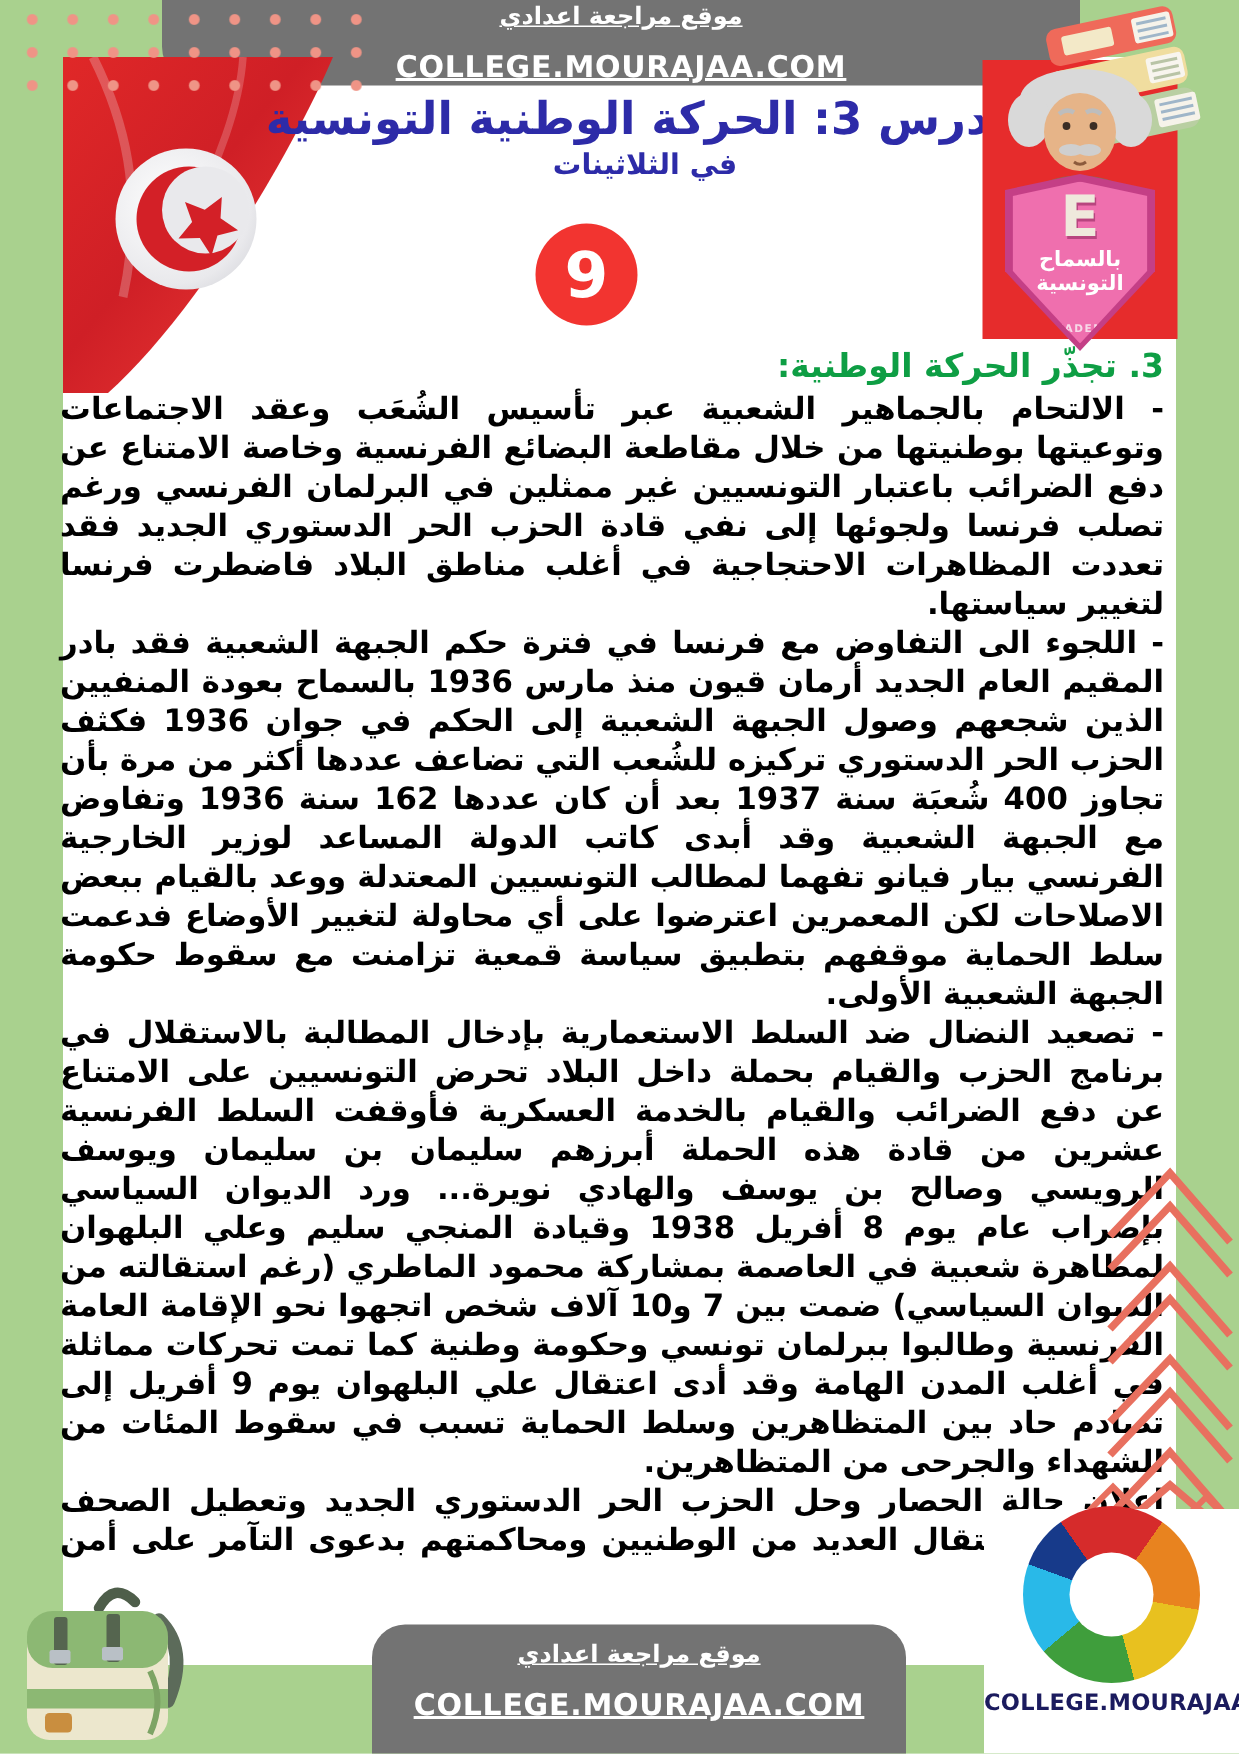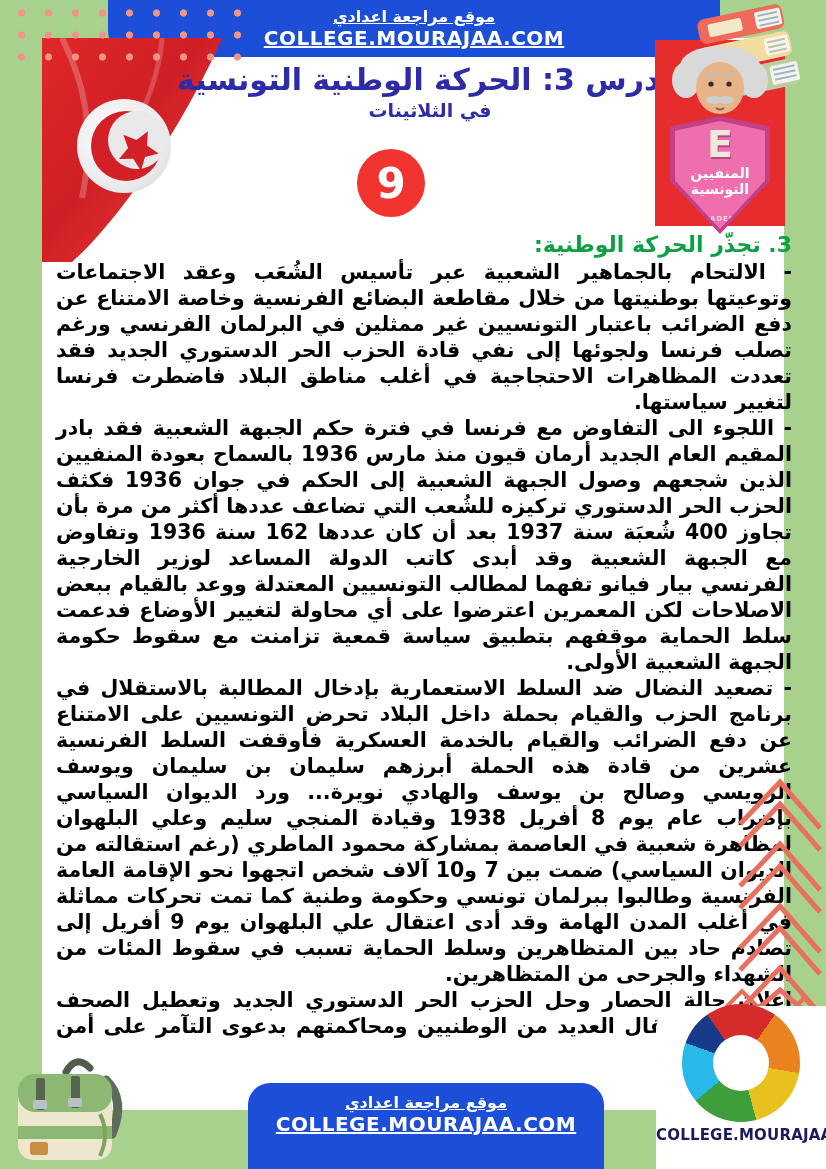--- a/index.html
+++ b/index.html
@@ -12,22 +12,22 @@
   .white-card{position:absolute;left:42px;top:38px;right:42px;bottom:59px;background:#ffffff;}
   .bottom-band{position:absolute;left:0;right:0;bottom:0;height:59px;background:#a9d18e;}
   .dots-pattern{
     position:absolute;left:0;top:0;width:245px;height:64px;z-index:6;pointer-events:none;
     background-image:radial-gradient(circle,#ef9486 3.2px,rgba(0,0,0,0) 4px);
     background-size:27px 22px;background-position:8px 2px;
   }
   
   .top-strip{position:absolute;left:0;top:0;width:826px;height:38px;background:#a9d18e;z-index:3;}
   .banner{
-    position:absolute;background:#1d4ed8;color:#ffffff;text-align:center;z-index:4;
-    display:flex;flex-direction:column;justify-content:center;gap:0;
+    position:absolute;background:#737373;color:#ffffff;text-align:center;z-index:4;
+    display:flex;flex-direction:column;justify-content:center;gap:12px;
   }
   .banner.top{left:108px;top:0;width:612px;height:57px;border-radius:0 0 26px 26px;}
   .banner.bottom{left:248px;top:1083px;width:356px;height:86px;border-radius:22px 22px 0 0;justify-content:flex-start;padding-top:10px;}
   .banner .ar{font-size:16px;font-weight:bold;text-decoration:underline;}
   .banner .url{font-size:20px;font-weight:bold;text-decoration:underline;letter-spacing:.5px;}
   
   .flag{position:absolute;left:42px;top:38px;width:180px;height:224px;z-index:4;}
   
   .title-wrap{position:absolute;left:170px;top:62px;width:520px;z-index:5;text-align:center;
     color:#2d2ba8;font-weight:bold;line-height:1.22;}
@@ -47,21 +47,21 @@
     clip-path:polygon(50% 0,100% 9%,100% 55%,50% 100%,0 55%,0 9%);background:#c43f86;}
   .shield .inner{position:absolute;left:5px;top:5px;right:5px;bottom:5px;
     clip-path:polygon(50% 0,100% 9%,100% 55%,50% 100%,0 55%,0 9%);background:#ef6fae;
     display:flex;flex-direction:column;align-items:center;color:#fff;}
   .shield .letter{font-size:38px;font-weight:bold;color:#efe9dc;line-height:1.05;margin-top:4px;
     text-shadow:1px 2px 0 #b8457f;}
   .shield .ar-line{font-size:14px;font-weight:bold;line-height:1.15;}
   .shield .en{font-size:7px;font-weight:bold;letter-spacing:1px;margin-top:18px;color:#f7d9e8;}
   
   .content{
-    position:absolute;left:56px;top:232px;width:736px;z-index:4;
+    position:absolute;left:40px;top:232px;width:736px;z-index:4;
     direction:rtl;text-align:justify;color:#000;
   }
   .section-heading{color:#0e9e44;font-size:22px;font-weight:bold;margin:0 0 2px 0;text-align:right;}
   .intro{font-size:20.5px;font-weight:bold;margin:0;text-align:right;}
   .content p.para{font-size:20.5px;font-weight:bold;line-height:26px;margin:0;}
   
   .chevrons{position:absolute;left:736px;top:772px;width:90px;height:252px;z-index:5;}
   .diamond{position:absolute;width:24px;height:24px;border:4px solid #e8705f;transform:rotate(45deg);z-index:4;}
   .diamond.d1{left:726px;top:995px;}
   .diamond.d2{left:788px;top:1002px;}
@@ -150,21 +150,21 @@
       <circle cx="61" cy="42" r="2.6" fill="#3a2d25"></circle>
       <path d="M38,34 q5,-4 10,-1 M56,33 q5,-3 10,1" stroke="#bdbdbd" stroke-width="3" fill="none"></path>
       <ellipse cx="46" cy="58" rx="8" ry="4" fill="#cfcfcf"></ellipse>
       <ellipse cx="58" cy="58" rx="8" ry="4" fill="#cfcfcf"></ellipse>
       <path d="M48,66 q4,3 8,0" stroke="#8c5b3c" stroke-width="2" fill="none"></path>
     </svg>
   </div>
   <div class="shield">
     <div class="inner">
       <div class="letter">E</div>
-      <div class="ar-line">المنفيين</div>
+      <div class="ar-line">بالسماح</div>
       <div class="ar-line">التونسية</div>
       <div class="en">ACADEMY</div>
     </div>
   </div>
 </div>
 
 <div class="content">
   <p class="section-heading">3. تجذّر الحركة الوطنية:</p>
   <p class="para">- الالتحام بالجماهير الشعبية عبر تأسيس الشُعَب وعقد الاجتماعات وتوعيتها بوطنيتها من خلال مقاطعة البضائع الفرنسية وخاصة الامتناع عن دفع الضرائب باعتبار التونسيين غير ممثلين في البرلمان الفرنسي ورغم تصلب فرنسا ولجوئها إلى نفي قادة الحزب الحر الدستوري الجديد فقد تعددت المظاهرات الاحتجاجية في أغلب مناطق البلاد فاضطرت فرنسا لتغيير سياستها.</p>
   <p class="para">- اللجوء الى التفاوض مع فرنسا في فترة حكم الجبهة الشعبية فقد بادر المقيم العام الجديد أرمان قيون منذ مارس 1936 بالسماح بعودة المنفيين الذين شجعهم وصول الجبهة الشعبية إلى الحكم في جوان 1936 فكثف الحزب الحر الدستوري تركيزه للشُعب التي تضاعف عددها أكثر من مرة بأن تجاوز 400 شُعبَة سنة 1937 بعد أن كان عددها 162 سنة 1936 وتفاوض مع الجبهة الشعبية وقد أبدى كاتب الدولة المساعد لوزير الخارجية الفرنسي بيار فيانو تفهما لمطالب التونسيين المعتدلة ووعد بالقيام ببعض الاصلاحات لكن المعمرين اعترضوا على أي محاولة لتغيير الأوضاع فدعمت سلط الحماية موقفهم بتطبيق سياسة قمعية تزامنت مع سقوط حكومة الجبهة الشعبية الأولى.</p>

